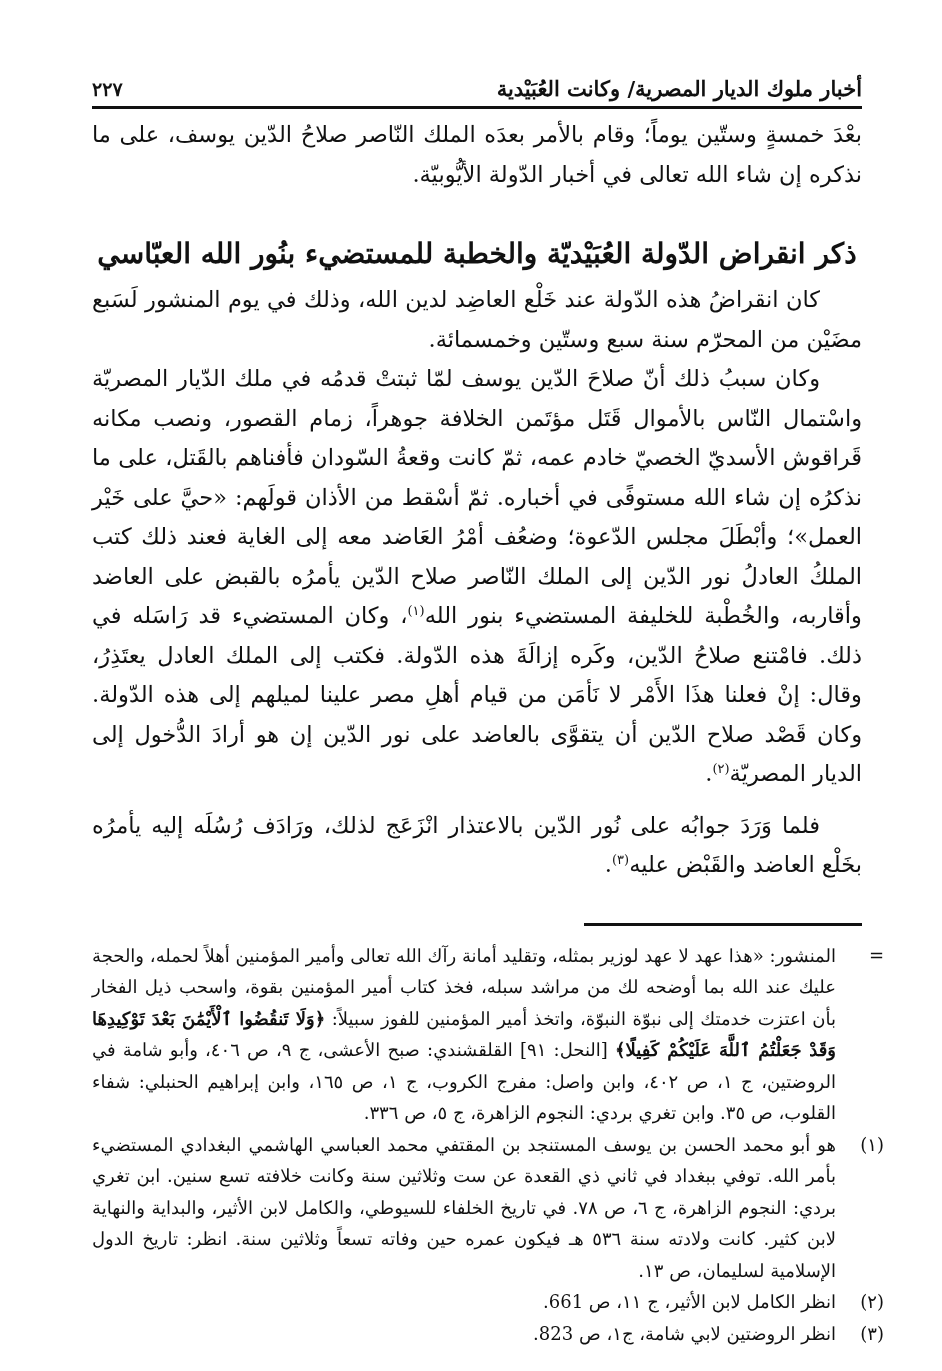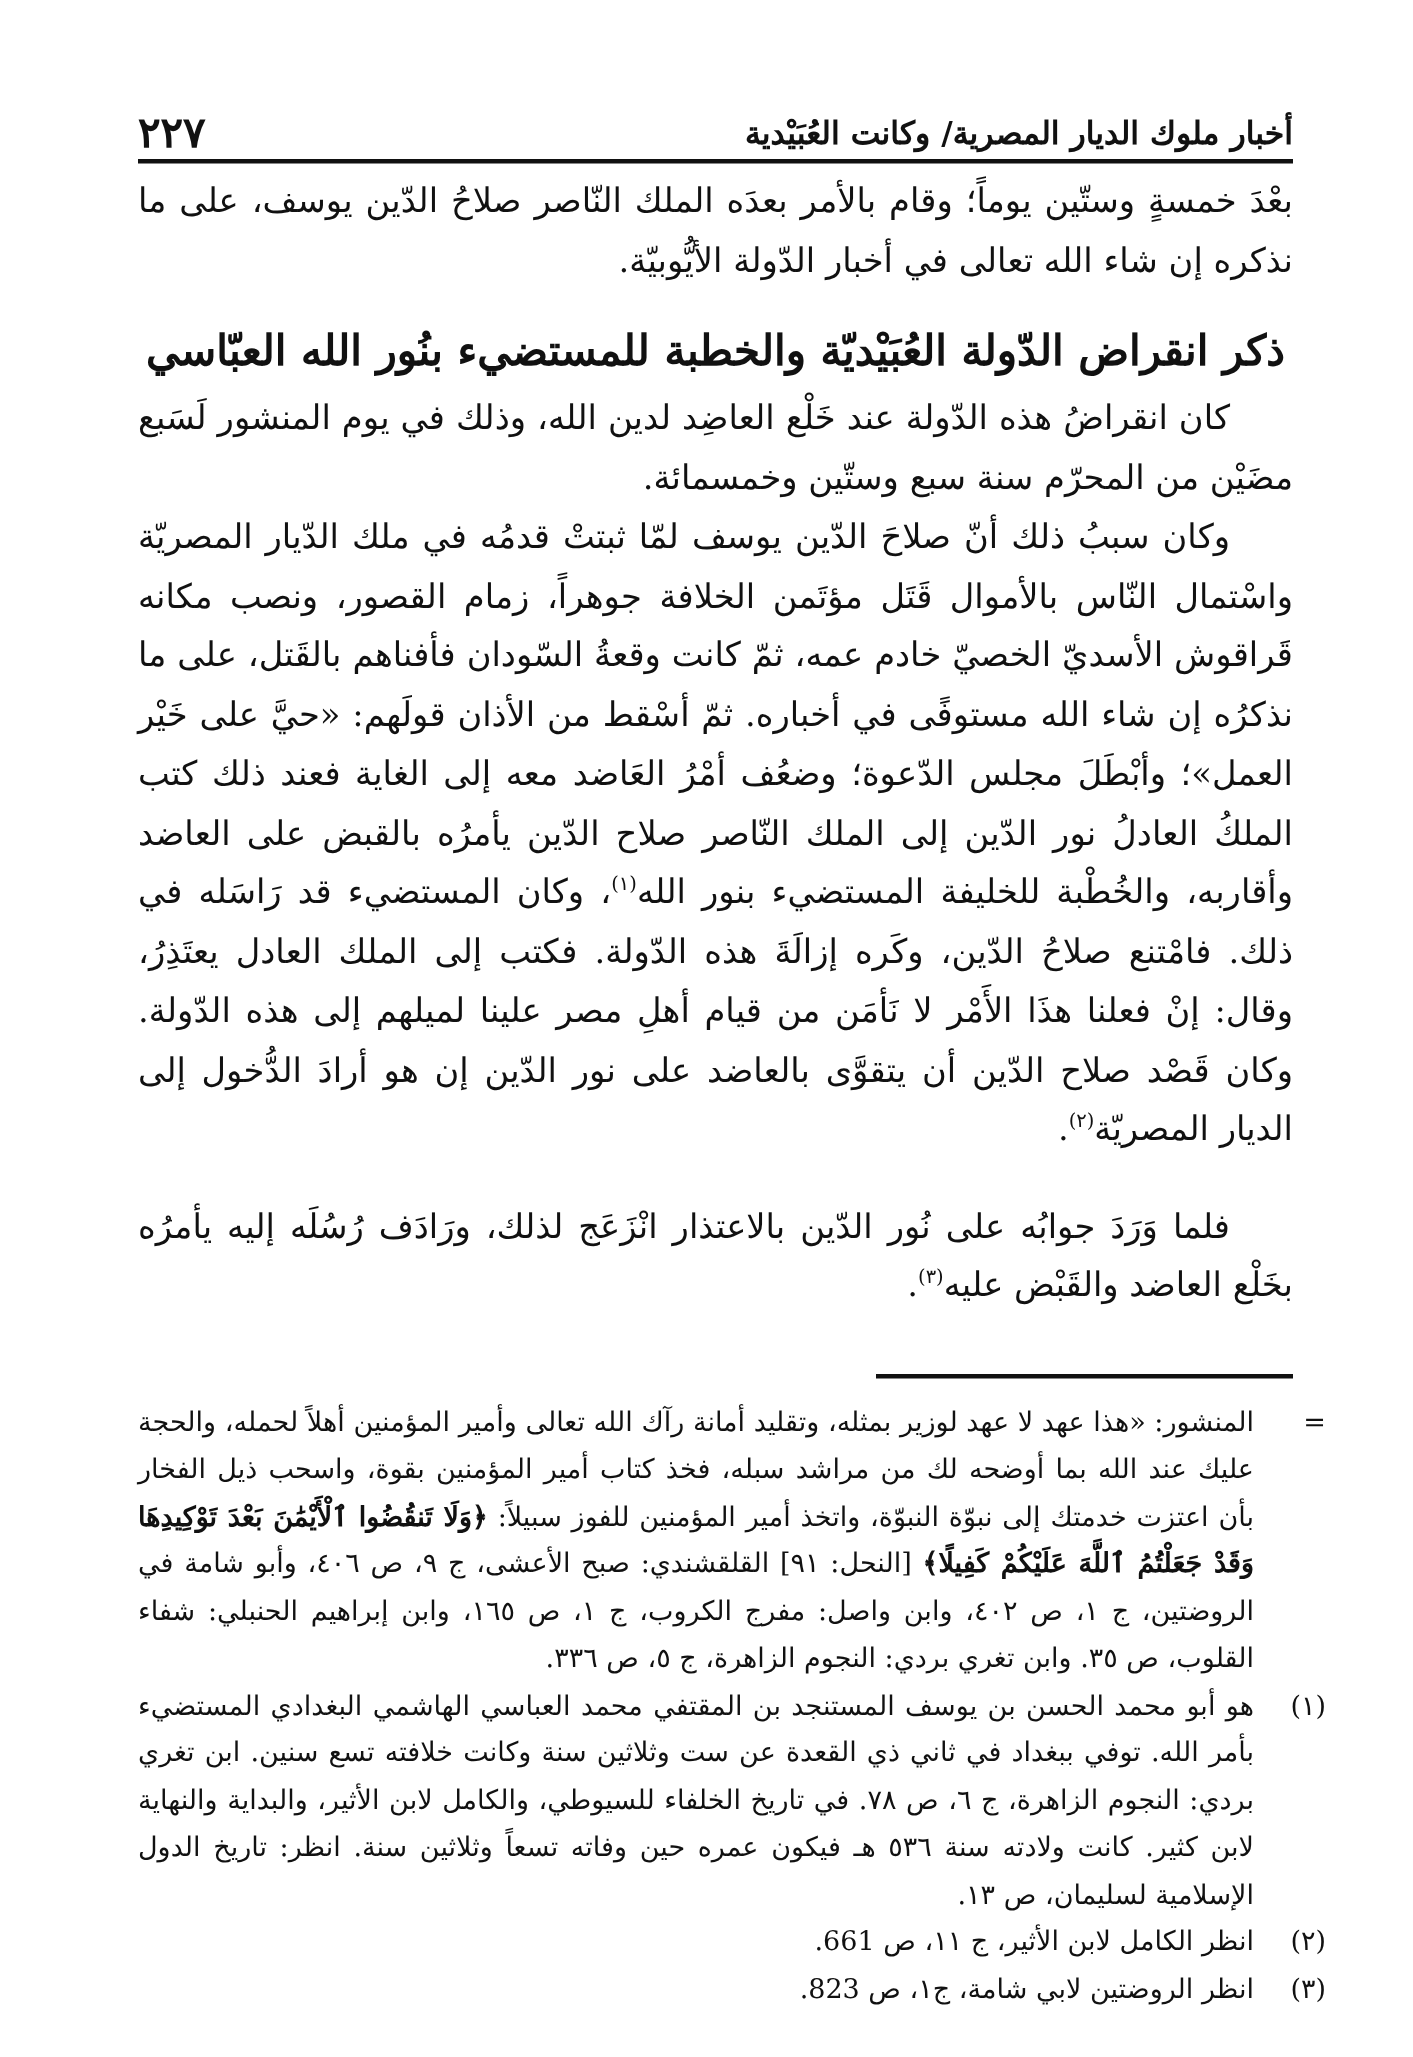--- a/index.html
+++ b/index.html
@@ -30,41 +30,41 @@
       padding-bottom: 4px;
       border-bottom: 3px solid #111;
     }
     .header-title {
       font-weight: bold;
       font-size: 21px;
       line-height: 26px;
     }
     .page-number {
       font-weight: bold;
-      font-size: 28px;
+      font-size: 19px;
       line-height: 26px;
       direction: ltr;
     }
     .body-text {
       font-size: 22.5px;
       line-height: 39.5px;
       text-align: justify;
       text-align-last: right;
       margin: 0;
     }
     .para-cont { margin-top: 6px; }
     .indent { text-indent: 42px; }
     .section-heading {
       font-weight: bold;
       font-size: 28px;
       line-height: 40px;
       text-align: center;
-      margin: 20px 0 6px 0;
+      margin: 40px 0 6px 0;
     }
-    .mt-gap { margin-top: 25px; }
+    .mt-gap { margin-top: 12px; }
     .fn-ref {
       font-size: 13px;
       vertical-align: super;
       line-height: 0;
     }
     .footnote-rule {
       width: 278px;
       height: 3px;
       background: #111;
       margin: 38px 0 0 auto;

